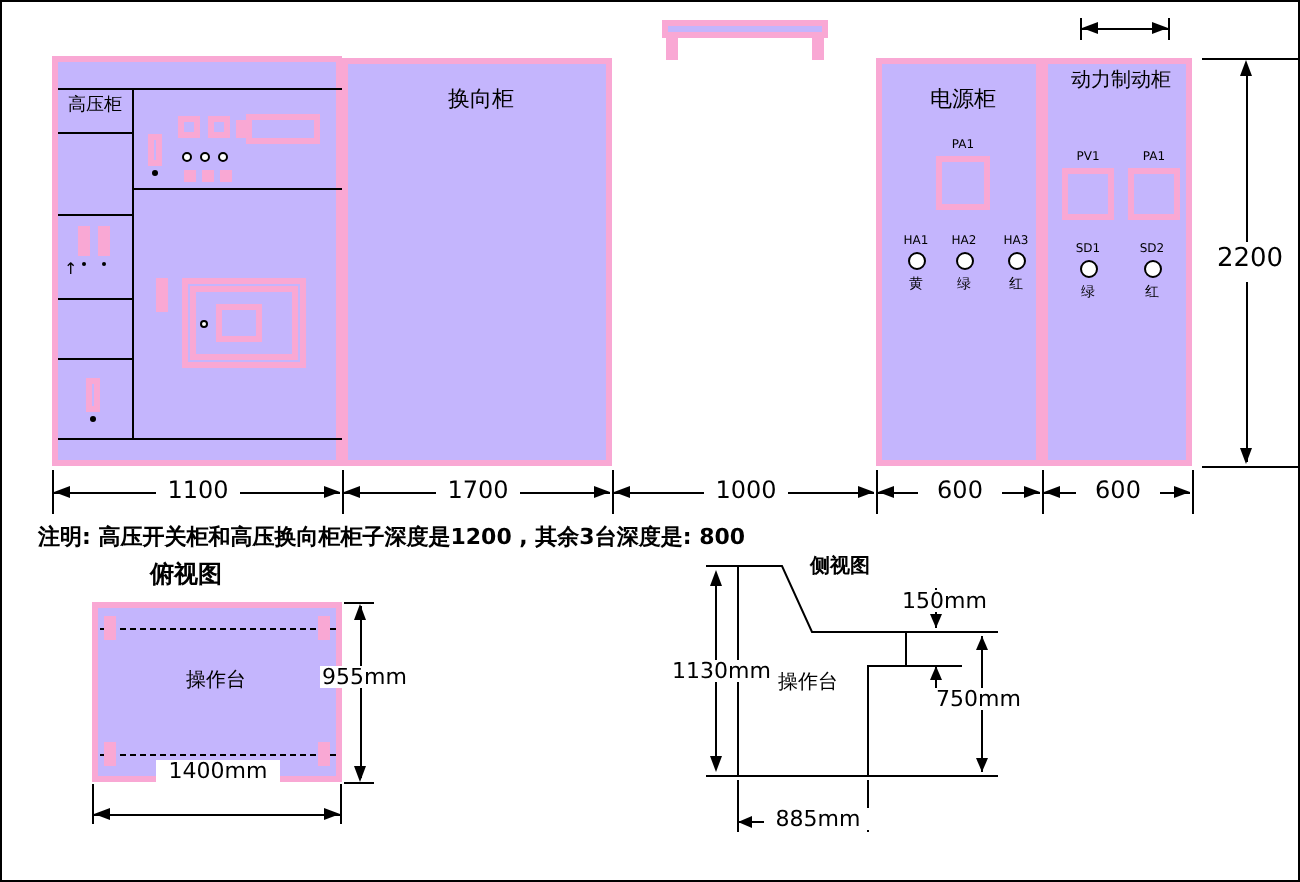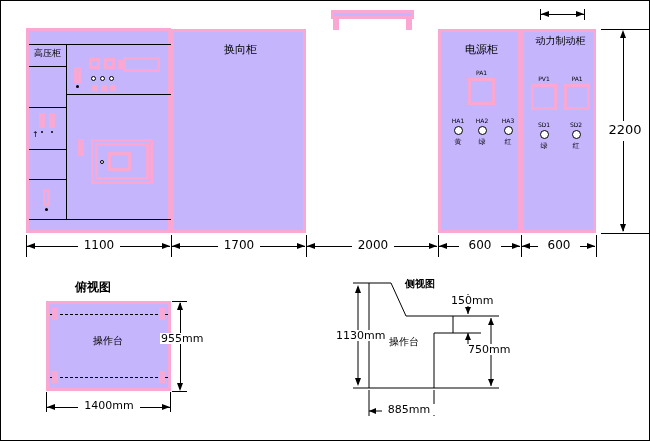--- a/index.html
+++ b/index.html
@@ -134,24 +134,25 @@
   <div class="al" style="left:171px;top:242px"></div>
   <div class="ar" style="left:296px;top:242px"></div>
   <div class="al" style="left:306px;top:242px"></div>
   <div class="ar" style="left:428px;top:242px"></div>
   <div class="al" style="left:438px;top:242px"></div>
   <div class="ar" style="left:511px;top:242px"></div>
   <div class="al" style="left:521px;top:242px"></div>
   <div class="ar" style="left:586px;top:242px"></div>
   <div class="t f12 c wbg" style="left:77px;top:238px;width:40px">1100</div>
   <div class="t f12 c wbg" style="left:217px;top:238px;width:40px">1700</div>
-  <div class="t f12 c wbg" style="left:351px;top:238px;width:40px">2000</div>
+  <div class="t f12 c wbg" style="left:351px;top:238px;width:40px">1000</div>
   <div class="t f12 c wbg" style="left:458px;top:238px;width:40px">600</div>
   <div class="t f12 c wbg" style="left:537px;top:238px;width:40px">600</div>
 
+  <div class="t f11 bold" style="left:18px;top:262px">注明: 高压开关柜和高压换向柜柜子深度是1200 , 其余3台深度是: 800</div>
 
   <div class="t f12 bold" style="left:74px;top:280px">俯视图</div>
   <div class="b" style="left:45px;top:300px;width:125px;height:90px"></div>
   <div class="dash" style="left:49px;top:313px;width:118px"></div>
   <div class="dash" style="left:49px;top:376px;width:118px"></div>
   <div class="b" style="left:51px;top:307px;width:4px;height:12px"></div>
   <div class="b" style="left:158px;top:307px;width:4px;height:12px"></div>
   <div class="b" style="left:51px;top:370px;width:4px;height:12px"></div>
   <div class="b" style="left:158px;top:370px;width:4px;height:12px"></div>
   <div class="t f10 c" style="left:77px;top:335px;width:60px">操作台</div>
@@ -161,21 +162,21 @@
   <div class="v" style="left:179px;top:302px;height:86px"></div>
   <div class="au" style="left:176px;top:301px"></div>
   <div class="ad" style="left:176px;top:382px"></div>
   <div class="t f11 wbg" style="left:159px;top:332px">955mm</div>
 
   <div class="v" style="left:45px;top:391px;height:20px"></div>
   <div class="v" style="left:169px;top:391px;height:20px"></div>
   <div class="h" style="left:46px;top:406px;width:123px"></div>
   <div class="al" style="left:46px;top:403px"></div>
   <div class="ar" style="left:161px;top:403px"></div>
-  <div class="t f11 c wbg" style="left:77px;top:399px;width:60px">1400mm</div>
+  <div class="t f11 c wbg" style="left:77px;top:379px;width:60px">1400mm</div>
 
   <div style="position:absolute;left:340px;top:273px;width:170px;height:150px">
     <svg width="170" height="150" viewBox="0 0 170 150" xmlns="http://www.w3.org/2000/svg">
       <polygon points="28,9 50,9 65,42 112,42 112,59 93,59 93,114 28,114" fill="#fff" stroke="#000" stroke-width="1"></polygon>
       <g stroke="#000" stroke-width="1">
         <line x1="12" y1="9" x2="28" y2="9"></line>
         <line x1="12" y1="114" x2="28" y2="114"></line>
         <line x1="17" y1="13" x2="17" y2="110"></line>
         <line x1="112" y1="42" x2="158" y2="42"></line>
         <line x1="112" y1="59" x2="140" y2="59"></line>

